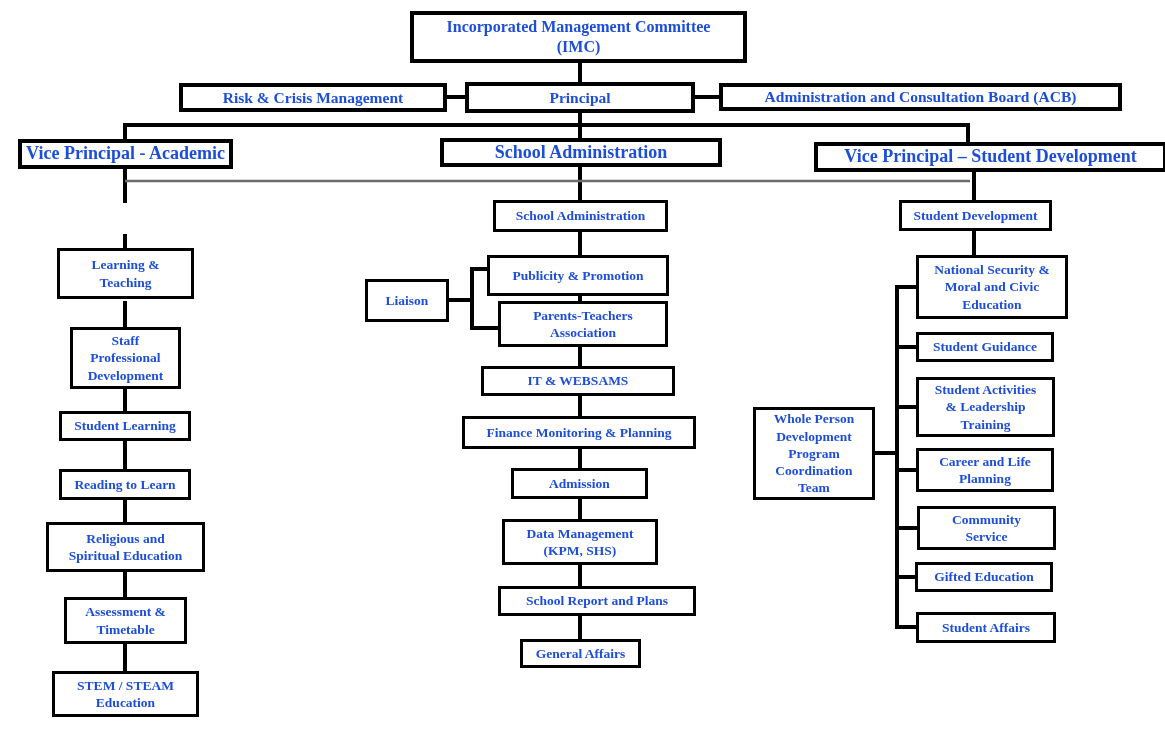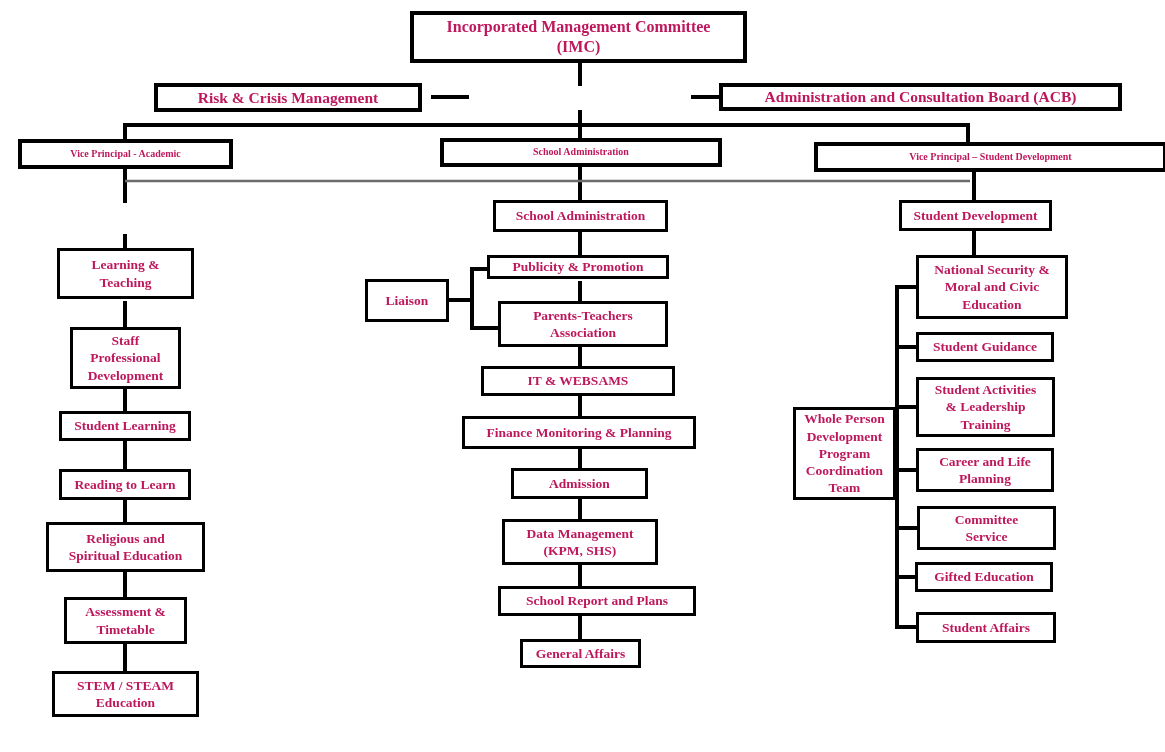--- a/index.html
+++ b/index.html
@@ -2,42 +2,42 @@
 <html><head>
 <meta charset="utf-8">
 <style>
   html, body { margin: 0; padding: 0; background: #ffffff; }
   #stage {
     position: relative;
     width: 1165px;
     height: 752px;
     background: #ffffff;
     font-family: "Liberation Serif", "DejaVu Serif", serif;
-    color: #be185d;
+    color: #1d4ed8;
     overflow: hidden;
   }
   #wires { position: absolute; left: 0; top: 0; width: 1165px; height: 752px; }
   .box {
     position: absolute;
     box-sizing: border-box;
     background: #ffffff;
     border: 3px solid #000000;
     display: flex;
     align-items: center;
     justify-content: center;
     text-align: center;
     font-weight: bold;
     white-space: pre-line;
     line-height: 1.28;
     font-size: 13.5px;
     padding: 1px 2px;
   }
   .lvl1 { border-width: 4px; font-size: 16px; }
   .lvl2 { border-width: 4px; font-size: 15.5px; }
-  .lvl3 { border-width: 4px; font-size: 10px; }
+  .lvl3 { border-width: 4px; font-size: 18px; }
 </style>
 </head>
 <body>
 
 <div id="stage">
 
   <svg id="wires" viewBox="0 0 1165 752" xmlns="http://www.w3.org/2000/svg">
     <g stroke="#000000" stroke-width="4" fill="none" shape-rendering="crispEdges">
 
       <path d="M580 60 V86"></path>
@@ -87,21 +87,22 @@
       <path d="M895 627 H919"></path>
       <path d="M872 453 H899"></path>
     </g>
 
     <path d="M125 181 H970" stroke="#6b6b6b" stroke-width="2.5" fill="none"></path>
   </svg>
 
   <div class="box lvl1" style="left:410px;top:11px;width:337px;height:52px">Incorporated Management Committee
 (IMC)</div>
 
-  <div class="box lvl2" style="left:154px;top:83px;width:268px;height:29px">Risk &amp; Crisis Management</div>
+  <div class="box lvl2" style="left:179px;top:83px;width:268px;height:29px">Risk &amp; Crisis Management</div>
+  <div class="box lvl2" style="left:465px;top:82px;width:230px;height:31px">Principal</div>
   <div class="box lvl2" style="left:719px;top:83px;width:403px;height:28px">Administration and Consultation Board (ACB)</div>
 
   <div class="box lvl3" style="left:18px;top:139px;width:215px;height:30px">Vice Principal - Academic</div>
   <div class="box lvl3" style="left:440px;top:138px;width:282px;height:29px">School Administration</div>
   <div class="box lvl3" style="left:814px;top:142px;width:353px;height:30px">Vice Principal – Student Development</div>
 
   <div class="box" style="left:57px;top:248px;width:137px;height:51px">Learning &amp;
 Teaching</div>
   <div class="box" style="left:70px;top:327px;width:111px;height:62px">Staff
 Professional
@@ -109,45 +110,45 @@
   <div class="box" style="left:59px;top:411px;width:132px;height:30px">Student Learning</div>
   <div class="box" style="left:59px;top:469px;width:132px;height:31px">Reading to Learn</div>
   <div class="box" style="left:64px;top:597px;width:123px;height:47px">Assessment &amp;
 Timetable</div>
   <div class="box" style="left:46px;top:522px;width:159px;height:50px">Religious and
 Spiritual Education</div>
   <div class="box" style="left:52px;top:671px;width:147px;height:46px">STEM / STEAM
 Education</div>
 
   <div class="box" style="left:493px;top:200px;width:175px;height:32px">School Administration</div>
-  <div class="box" style="left:487px;top:255px;width:182px;height:24px">Publicity &amp; Promotion</div>
+  <div class="box" style="left:487px;top:255px;width:182px;height:41px">Publicity &amp; Promotion</div>
   <div class="box" style="left:365px;top:279px;width:84px;height:43px">Liaison</div>
   <div class="box" style="left:498px;top:301px;width:170px;height:46px">Parents-Teachers
 Association</div>
   <div class="box" style="left:481px;top:366px;width:194px;height:30px">IT &amp; WEBSAMS</div>
   <div class="box" style="left:462px;top:416px;width:234px;height:33px">Finance Monitoring &amp; Planning</div>
   <div class="box" style="left:511px;top:468px;width:137px;height:31px">Admission</div>
   <div class="box" style="left:502px;top:519px;width:156px;height:46px">Data Management
 (KPM, SHS)</div>
   <div class="box" style="left:498px;top:586px;width:198px;height:30px">School Report and Plans</div>
   <div class="box" style="left:520px;top:639px;width:121px;height:29px">General Affairs</div>
 
   <div class="box" style="left:899px;top:200px;width:153px;height:31px">Student Development</div>
   <div class="box" style="left:916px;top:255px;width:152px;height:64px">National Security &amp;
 Moral and Civic
 Education</div>
   <div class="box" style="left:916px;top:332px;width:138px;height:30px">Student Guidance</div>
   <div class="box" style="left:916px;top:377px;width:139px;height:60px">Student Activities
 &amp; Leadership
 Training</div>
-  <div class="box" style="left:793px;top:407px;width:103px;height:93px">Whole Person
+  <div class="box" style="left:753px;top:407px;width:122px;height:93px">Whole Person
 Development
 Program
 Coordination
 Team</div>
   <div class="box" style="left:916px;top:448px;width:138px;height:44px">Career and Life
 Planning</div>
-  <div class="box" style="left:917px;top:506px;width:139px;height:44px">Committee
+  <div class="box" style="left:917px;top:506px;width:139px;height:44px">Community
 Service</div>
   <div class="box" style="left:915px;top:562px;width:138px;height:30px">Gifted Education</div>
   <div class="box" style="left:916px;top:612px;width:140px;height:31px">Student Affairs</div>
 
 </div>
 
 </body></html>

